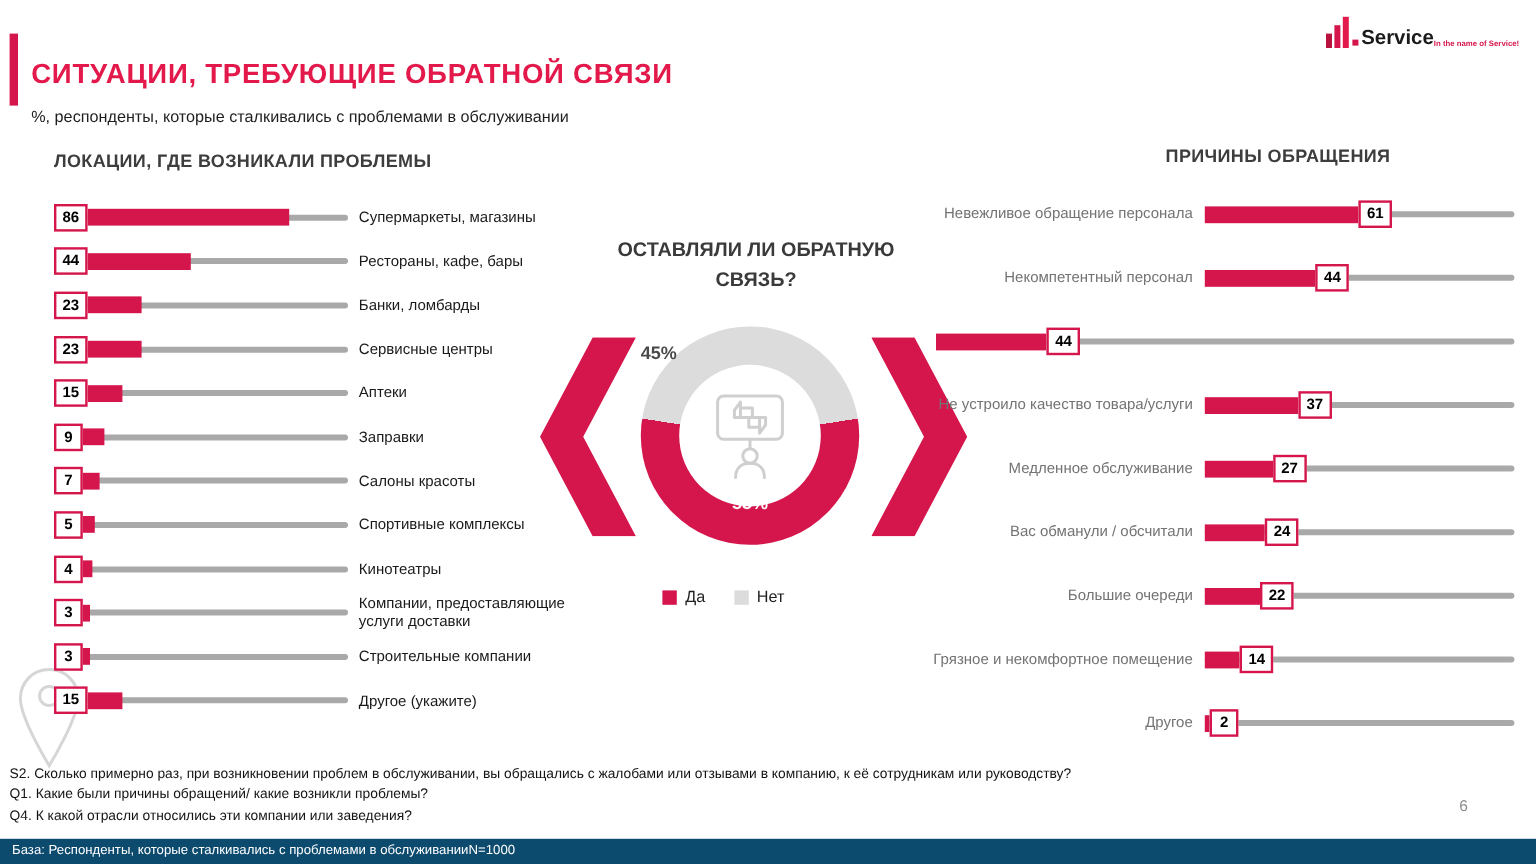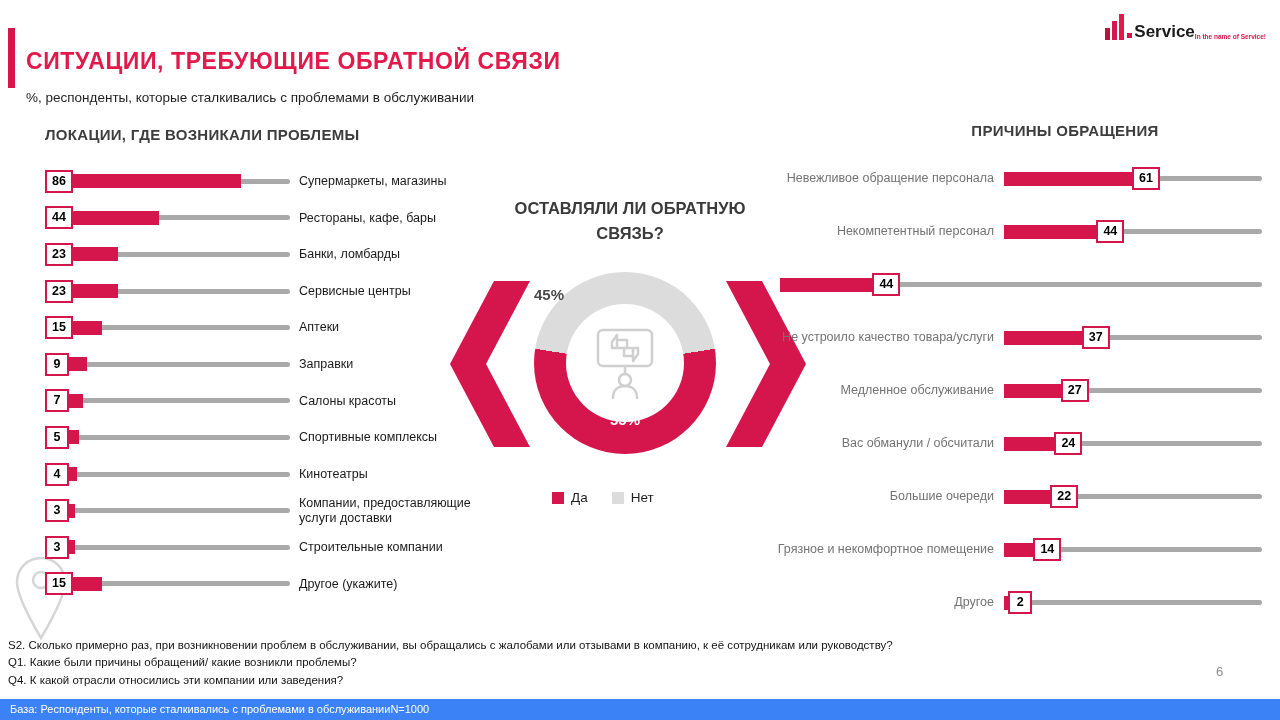--- a/index.html
+++ b/index.html
@@ -50,21 +50,21 @@
   .chevron-right{left:726px;clip-path:polygon(0 0,45% 0,100% 50%,45% 100%,0 100%,55% 50%);}
   
   .legend{position:absolute;left:552px;top:490px;display:flex;gap:24px;}
   .legend-item{display:flex;align-items:center;gap:7px;font-size:13.5px;color:#1f1f1f;}
   .legend-sq{width:12px;height:12px;display:inline-block;}
   .legend-sq.yes{background:#d5164c;}
   .legend-sq.no{background:#dcdcdc;}
   
   .footnotes{position:absolute;left:8px;top:637px;font-size:11.5px;color:#141414;line-height:1.5;}
   .page-number{position:absolute;left:1216px;top:664px;font-size:13px;color:#8c8c8c;}
-  .footer-bar{position:absolute;left:0;right:0;bottom:0;height:21px;background:#3b82f6;color:#fff;font-size:11px;line-height:21px;padding-left:10px;box-sizing:border-box;}
+  .footer-bar{position:absolute;left:0;right:0;bottom:0;height:21px;background:#0c4a6e;color:#fff;font-size:11px;line-height:21px;padding-left:10px;box-sizing:border-box;}
   .pin-icon{position:absolute;left:12px;top:552px;}
 </style>
 </head>
 <body>
 
 <div class="slide">
 
   <div class="accent-bar"></div>
   <div class="page-title">СИТУАЦИИ, ТРЕБУЮЩИЕ ОБРАТНОЙ СВЯЗИ</div>
   <div class="page-subtitle">%, респонденты, которые сталкивались с проблемами в обслуживании</div>

